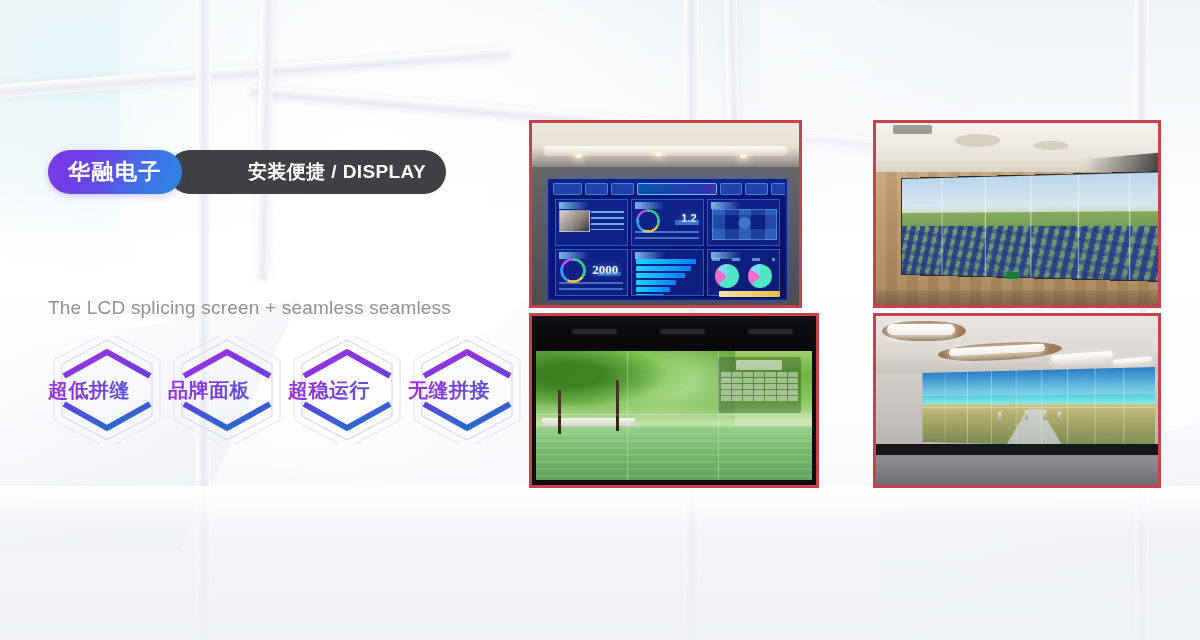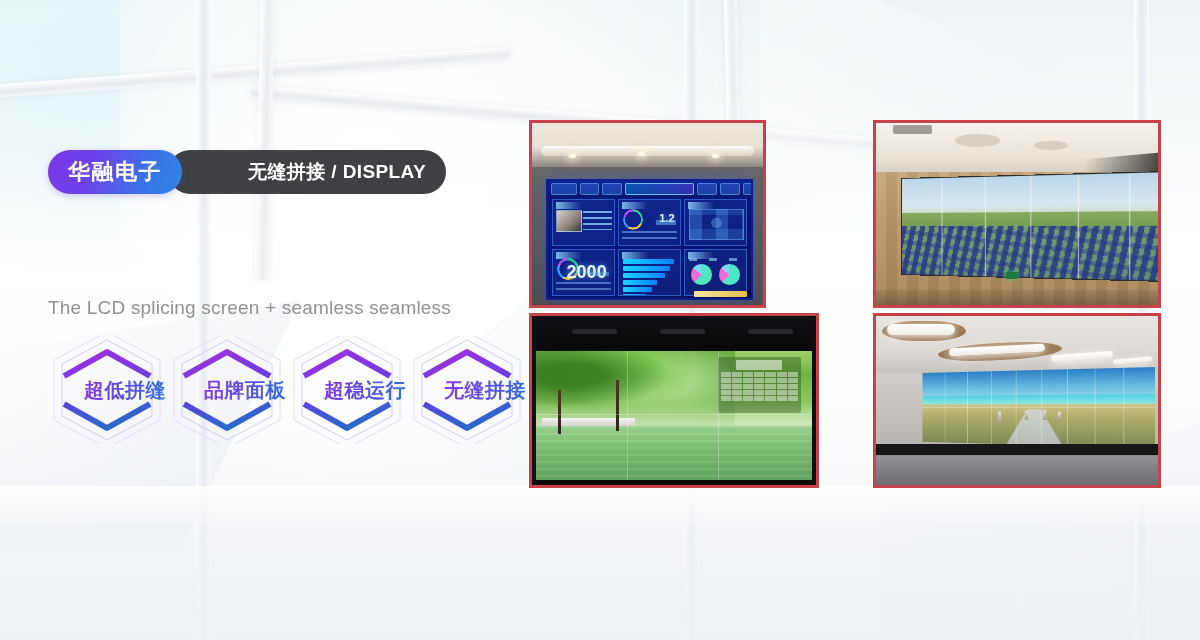--- a/index.html
+++ b/index.html
@@ -46,21 +46,21 @@
   .title{position:absolute;left:46px;top:231px;font-size:48px;font-weight:bold;
     color:#4a4a4c;letter-spacing:.5px;white-space:nowrap;line-height:1;}
   .subtitle{position:absolute;left:48px;top:297px;font-size:19px;color:#919195;
     letter-spacing:.2px;white-space:nowrap;}
 
   
   .hexrow{position:absolute;left:48px;top:336px;display:flex;gap:2px;}
   .hexcell{position:relative;width:118px;height:108px;}
   .hexcell svg{position:absolute;left:0;top:0;}
   .hexlabel{position:absolute;left:0;top:50%;width:118px;transform:translateY(-50%);
-    text-align:right;font-size:20px;font-weight:bold;letter-spacing:.5px;
+    text-align:left;font-size:20px;font-weight:bold;letter-spacing:.5px;
     background:linear-gradient(100deg,#9b30e0 0%,#7b3ce2 40%,#2f6fd8 100%);
     -webkit-background-clip:text;background-clip:text;color:transparent;
     -webkit-text-fill-color:transparent;white-space:nowrap;}
 
   
   .photo{position:absolute;border:3px solid #c8424c;box-sizing:border-box;overflow:hidden;
     background:#101018;}
   .ph-inner{position:absolute;inset:0;overflow:hidden;}
 
   
@@ -197,21 +197,21 @@
     <div class="pillar" style="left:684px;"></div>
     <div class="pillar" style="left:1134px;"></div>
     <div class="floor"></div>
     <div class="plane" style="left:0;top:486px;width:1200px;height:40px;background:linear-gradient(180deg,rgba(255,255,255,.95),rgba(244,246,249,.4));"></div>
   </div>
 
   <div class="left">
 
     <div class="badge-row">
       <div class="pill-dark">
-        <span>无缝拼接 / DISPLAY</span>
+        <span>安装便捷 / DISPLAY</span>
       </div>
       <div class="pill-grad">
         <span>华融电子</span>
       </div>
     </div>
 
     <div class="subtitle">The LCD splicing screen + seamless seamless</div>
 
     <div class="hexrow">
 
@@ -261,21 +261,21 @@
           <polygon points="6,24 59,-4 112,24 112,84 59,112 6,84" fill="none" stroke="#e6dcf8" stroke-width="1"></polygon>
           <polyline points="16,40 59,16 102,40" fill="none" stroke="url(#gTop0)" stroke-width="6" stroke-linejoin="round"></polyline>
           <polyline points="16,68 59,92 102,68" fill="none" stroke="url(#gBot0)" stroke-width="6" stroke-linejoin="round"></polyline>
         </svg>
         <div class="hexlabel">无缝拼接</div>
       </div>
 
     </div>
   </div>
 
-  <div class="photo" style="left:529px;top:120px;width:237px;height:188px;">
+  <div class="photo" style="left:529px;top:120px;width:273px;height:188px;">
     <div class="ph-inner">
       <div class="room1"></div>
       <div class="wall1"></div>
       <div class="ceil1"></div>
       <div class="spot" style="left:16%;top:17%;"></div>
       <div class="spot" style="left:46%;top:16%;"></div>
       <div class="spot" style="left:78%;top:17%;"></div>
 
       <div class="screen1">
         <div class="topbar1">
@@ -303,21 +303,21 @@
           <div class="card1">
             <div style="position:absolute;left:6%;top:20%;width:88%;height:66%;
                  background:
                    radial-gradient(circle at 50% 45%,rgba(120,200,255,.35) 0 16%,rgba(0,0,0,0) 18%),
                    repeating-linear-gradient(90deg,rgba(90,180,255,.28) 0 12px,rgba(0,0,0,0) 12px 26px),
                    repeating-linear-gradient(0deg,rgba(90,180,255,.2) 0 10px,rgba(0,0,0,0) 10px 24px);
                  border:1px solid rgba(110,190,255,.45);"></div>
           </div>
           <div class="card1">
             <div class="donut" style="left:6%;top:18%;width:36%;aspect-ratio:1;"></div>
-            <div class="bignum" style="right:12%;top:28%;font-size:18px;">2000</div>
+            <div class="bignum" style="right:12%;top:28%;font-size:13px;font-family:Liberation Serif, serif;">2000</div>
             <div style="position:absolute;right:8%;top:50%;width:32%;height:8%;background:rgba(120,200,255,.4);"></div>
             <div style="position:absolute;left:5%;bottom:4%;width:90%;height:24%;
                  background:repeating-linear-gradient(180deg,rgba(140,205,255,.45) 0 2px,rgba(0,0,0,0) 2px 6px);"></div>
           </div>
           <div class="card1">
             <div class="barwrap" style="left:6%;top:20%;width:88%;">
               <div class="bar1" style="width:96%"></div>
               <div class="bar1" style="width:88%"></div>
               <div class="bar1" style="width:78%"></div>
               <div class="bar1" style="width:64%"></div>

